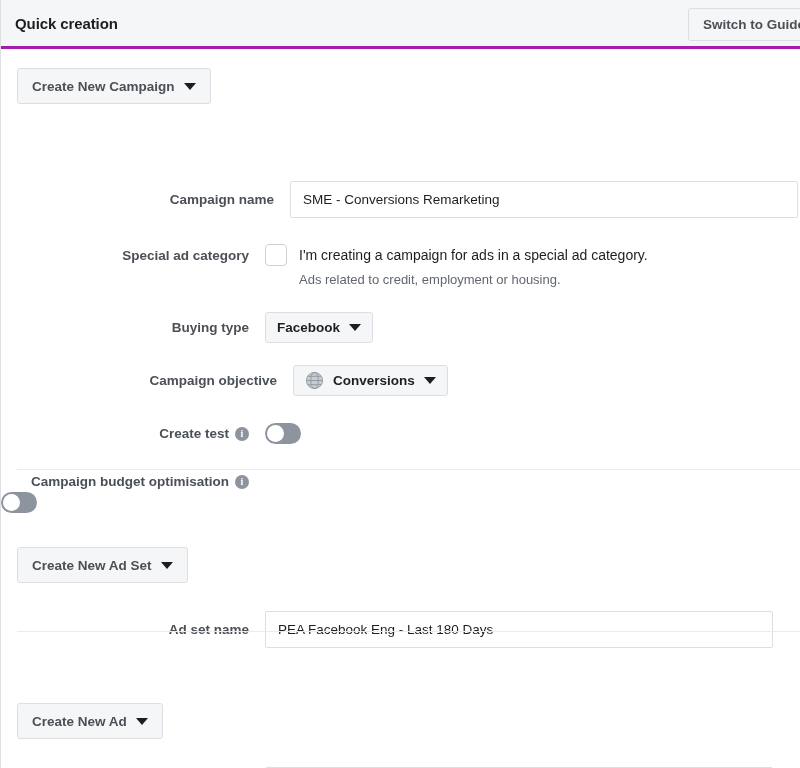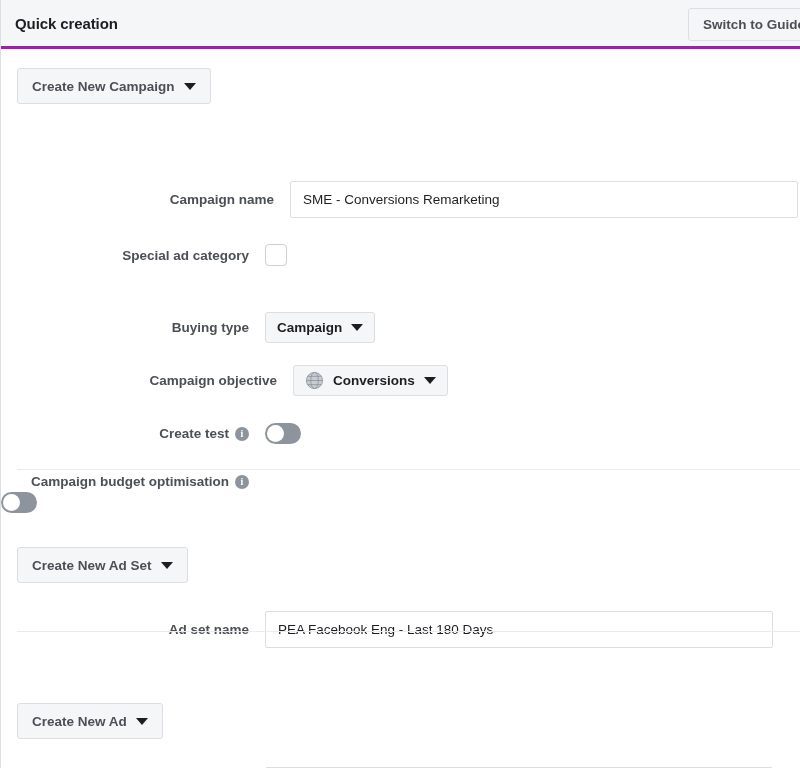--- a/index.html
+++ b/index.html
@@ -255,29 +255,33 @@
       <div class="row-field">
         <div class="text-input">SME - Conversions Remarketing</div>
       </div>
     </div>
 
     <div class="row abs" style="left:0; top:195px; width:800px;">
       <div class="row-label" style="height:22px;">Special ad category</div>
       <div class="row-field">
         <div class="check-row">
           <div class="checkbox"></div>
+          <div>
+            <div class="check-main">I'm creating a campaign for ads in a special ad category.</div>
+            <div class="check-sub">Ads related to credit, employment or housing.</div>
+          </div>
         </div>
       </div>
     </div>
 
     <div class="row abs" style="left:0; top:263px; width:800px;">
       <div class="row-label" style="height:31px;">Buying type</div>
       <div class="row-field">
         <div class="pill-btn">
-          <span>Campaign</span>
+          <span>Facebook</span>
           <span class="caret"></span>
         </div>
       </div>
     </div>
 
     <div class="row abs" style="left:0; top:316px; width:800px;padding-left:28px;">
       <div class="row-label" style="height:31px;">Campaign objective</div>
       <div class="row-field">
         <div class="pill-btn">
           <svg class="globe-icon" viewBox="0 0 20 20">

